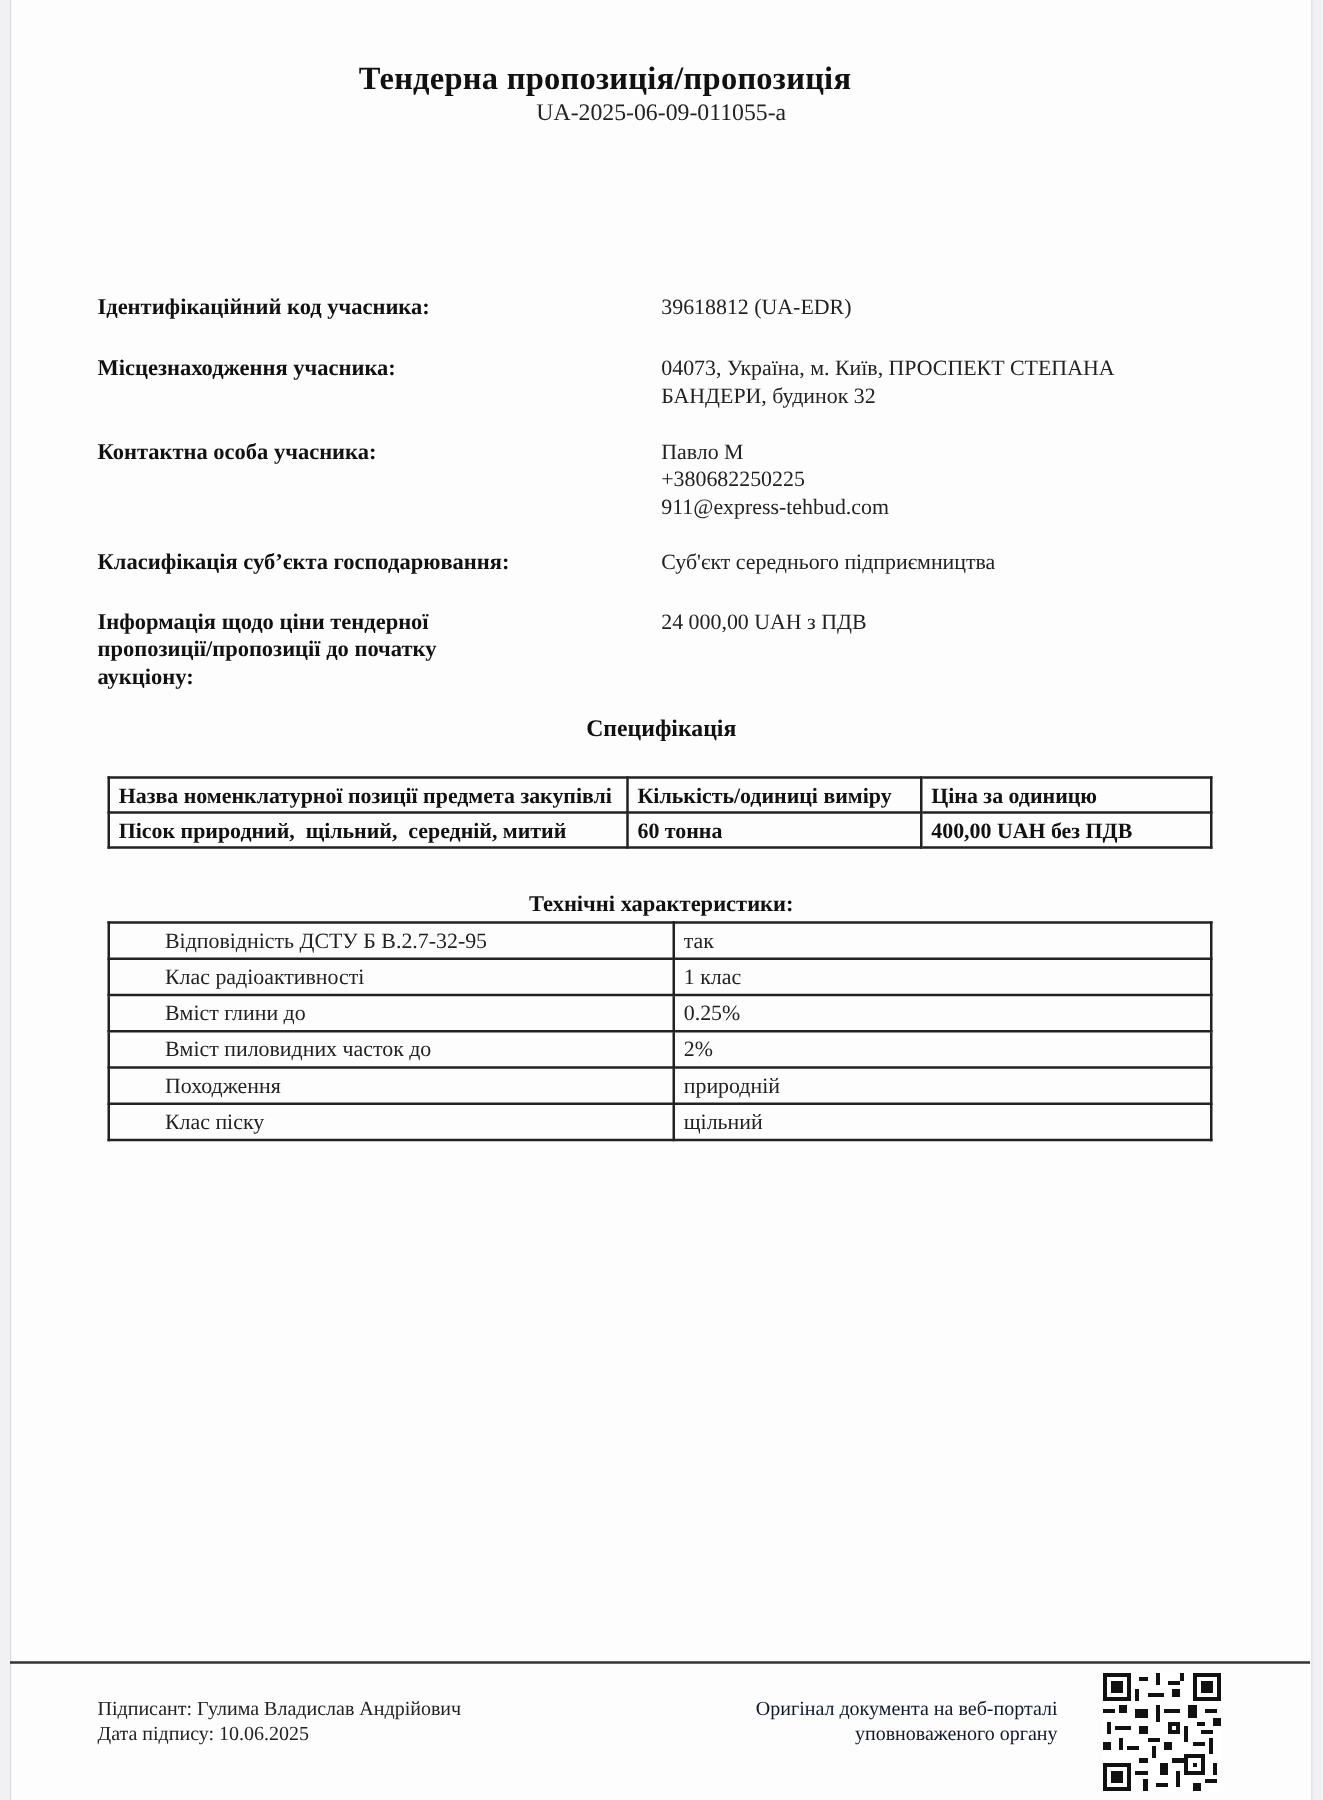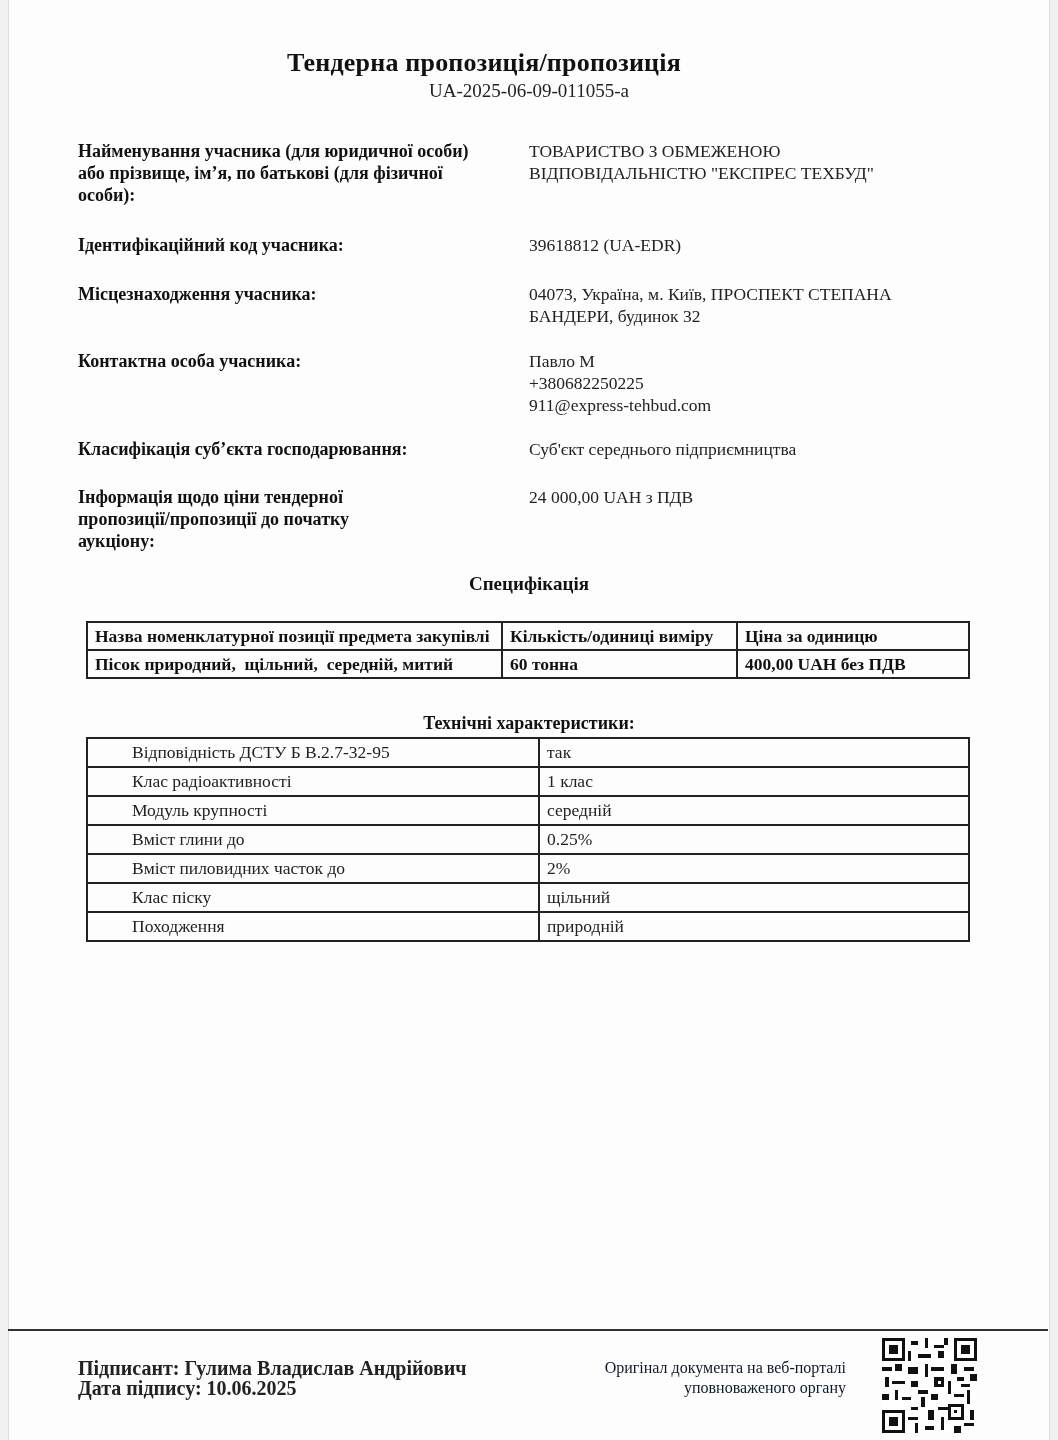--- a/index.html
+++ b/index.html
@@ -33,35 +33,33 @@
   table { border-collapse: collapse; position: absolute; left: 86px; width: 884px; }
   td, th { border: 2px solid #222; font-size: 17.5px; text-align: left; vertical-align: top; padding: 3px 7px 2px 7px; line-height: 21px; }
   .spec th, .spec td { font-weight: bold; }
   .spec .c1 { width: 399px; border-radius: 13px; }
   .spec .c2 { width: 219px; }
   .tech td { font-weight: normal; padding: 3px 7px 3px 7px; color: #222; }
   .tech .c1 { width: 399px; padding-left: 44px; }
   .footer-line {
     position: absolute; left: 8px; width: 1040px; top: 1329px; height: 2px; background: #333;
   }
-  .sign { position: absolute; left: 78px; top: 1358px; font-size: 20px; line-height: 20px; color: #222; font-weight: bold; }
+  .sign { position: absolute; left: 78px; top: 1358px; font-size: 16px; line-height: 20px; color: #222; }
   .portal { position: absolute; right: 212px; top: 1358px; font-size: 16px; line-height: 20px; text-align: right; color: #0f172a; }
   .qr { position: absolute; left: 882px; top: 1338px; width: 95px; height: 95px; }
 </style>
 </head>
 <body>
 
 <div class="page"></div>
 
 <div class="title">Тендерна пропозиція/пропозиція</div>
 <div class="subtitle">UA-2025-06-09-011055-a</div>
 
 <div class="field" style="top:140px; height:70px;">
-  <div class="label">Найменування учасника (для юридичної особи) або прізвище, ім’я, по батькові (для фізичної особи):</div>
-  <div class="value" style="width:400px;">ТОВАРИСТВО З ОБМЕЖЕНОЮ ВІДПОВІДАЛЬНІСТЮ "ЕКСПРЕС ТЕХБУД"</div>
 </div>
 
 <div class="field" style="top:234px;">
   <div class="label">Ідентифікаційний код учасника:</div>
   <div class="value">39618812 (UA-EDR)</div>
 </div>
 
 <div class="field" style="top:283px;">
   <div class="label">Місцезнаходження учасника:</div>
   <div class="value" style="width:410px;">04073, Україна, м. Київ, ПРОСПЕКТ СТЕПАНА БАНДЕРИ, будинок 32</div>
@@ -109,38 +107,34 @@
   <tbody>
       <tr>
         <td class="c1">Відповідність ДСТУ Б В.2.7-32-95</td>
         <td>так</td>
       </tr>
   <tr>
         <td class="c1">Клас радіоактивності</td>
         <td>1 клас</td>
       </tr>
   <tr>
-        <td class="c1">Модуль крупності</td>
-        <td>середній</td>
-      </tr>
-  <tr>
         <td class="c1">Вміст глини до</td>
         <td>0.25%</td>
       </tr>
   <tr>
         <td class="c1">Вміст пиловидних часток до</td>
         <td>2%</td>
       </tr>
   <tr>
+        <td class="c1">Походження</td>
+        <td>природній</td>
+      </tr>
+  <tr>
         <td class="c1">Клас піску</td>
         <td>щільний</td>
-      </tr>
-  <tr>
-        <td class="c1">Походження</td>
-        <td>природній</td>
       </tr>
 </tbody>
   </table>
 
 <div class="footer-line"></div>
 
 <div class="sign">
   <div>Підписант: Гулима Владислав Андрійович</div>
   <div>Дата підпису: 10.06.2025</div>
 </div>

